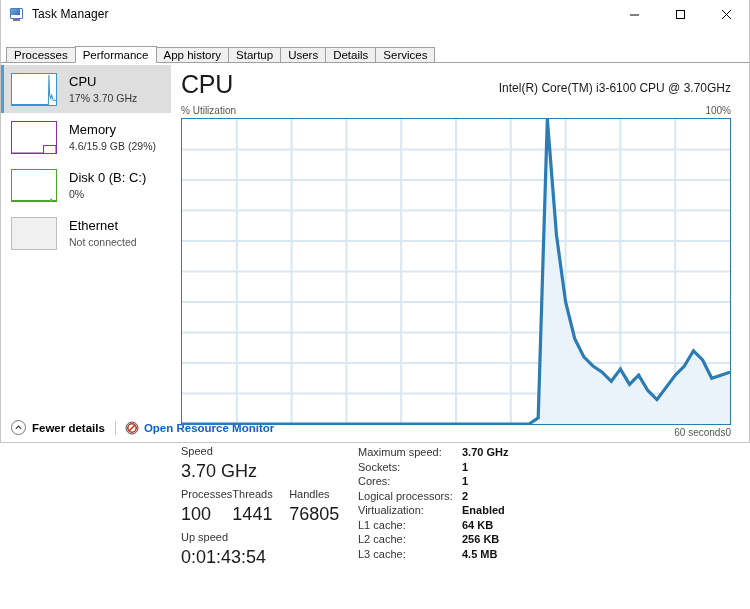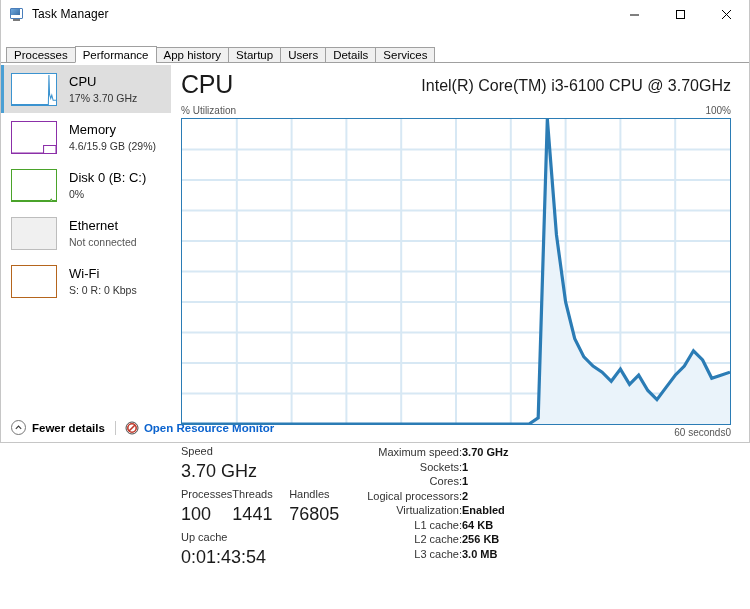--- a/index.html
+++ b/index.html
@@ -203,21 +203,21 @@
     justify-content: space-between;
   }
   .main-title {
     font-size: 25px;
     color: #1a1a1a;
     line-height: 30px;
     font-weight: normal;
     letter-spacing: -0.2px;
   }
   .main-cpuname {
-    font-size: 16px;
+    font-size: 12px;
     color: #1a1a1a;
     padding-bottom: 4px;
     white-space: nowrap;
   }
 
   .axis-row {
     display: flex;
     justify-content: space-between;
     align-items: flex-end;
     margin-top: 6px;
@@ -267,21 +267,20 @@
     font-size: 18px;
     color: #1a1a1a;
     line-height: 24px;
     white-space: nowrap;
   }
 
   .stats-right {
     flex: 1 1 auto;
     padding-left: 12px;
     padding-top: 1px;
-    text-align: right;
   }
   .spec-row {
     display: flex;
     line-height: 14.5px;
   }
   .spec-key {
     width: 104px;
     flex: 0 0 104px;
     font-size: 11px;
     color: #333333;
@@ -425,27 +424,20 @@
       </div>
 
       <div class="side-item">
         <div class="thumb eth"></div>
         <div class="side-text">
           <div class="side-title">Ethernet</div>
           <div class="side-sub muted">Not connected</div>
         </div>
       </div>
 
-      <div class="side-item">
-        <div class="thumb wifi"></div>
-        <div class="side-text">
-          <div class="side-title">Wi-Fi</div>
-          <div class="side-sub">S: 0 R: 0 Kbps</div>
-        </div>
-      </div>
 
     </div>
 
     <div class="main">
 
       <div class="main-head">
         <div class="main-title">CPU</div>
         <div class="main-cpuname">Intel(R) Core(TM) i3-6100 CPU @ 3.70GHz</div>
       </div>
 
@@ -506,21 +498,21 @@
               <div class="stat-value">1441</div>
             </div>
             <div class="stat-cell w3">
               <div class="stat-label">Handles</div>
               <div class="stat-value">76805</div>
             </div>
           </div>
 
           <div class="stat-group">
             <div class="stat-cell wide">
-              <div class="stat-label">Up cache</div>
+              <div class="stat-label">Up speed</div>
               <div class="stat-value">0:01:43:54</div>
             </div>
           </div>
         </div>
 
         <div class="stats-right">
           <div class="spec-row">
             <div class="spec-key">Maximum speed:</div>
             <div class="spec-val">3.70 GHz</div>
           </div>
@@ -543,21 +535,21 @@
           <div class="spec-row">
             <div class="spec-key">L1 cache:</div>
             <div class="spec-val">64 KB</div>
           </div>
           <div class="spec-row">
             <div class="spec-key">L2 cache:</div>
             <div class="spec-val">256 KB</div>
           </div>
           <div class="spec-row">
             <div class="spec-key">L3 cache:</div>
-            <div class="spec-val">3.0 MB</div>
+            <div class="spec-val">4.5 MB</div>
           </div>
         </div>
 
       </div>
 
     </div>
   </div>
 
   <div class="footer">
     <div class="chev-circle">

